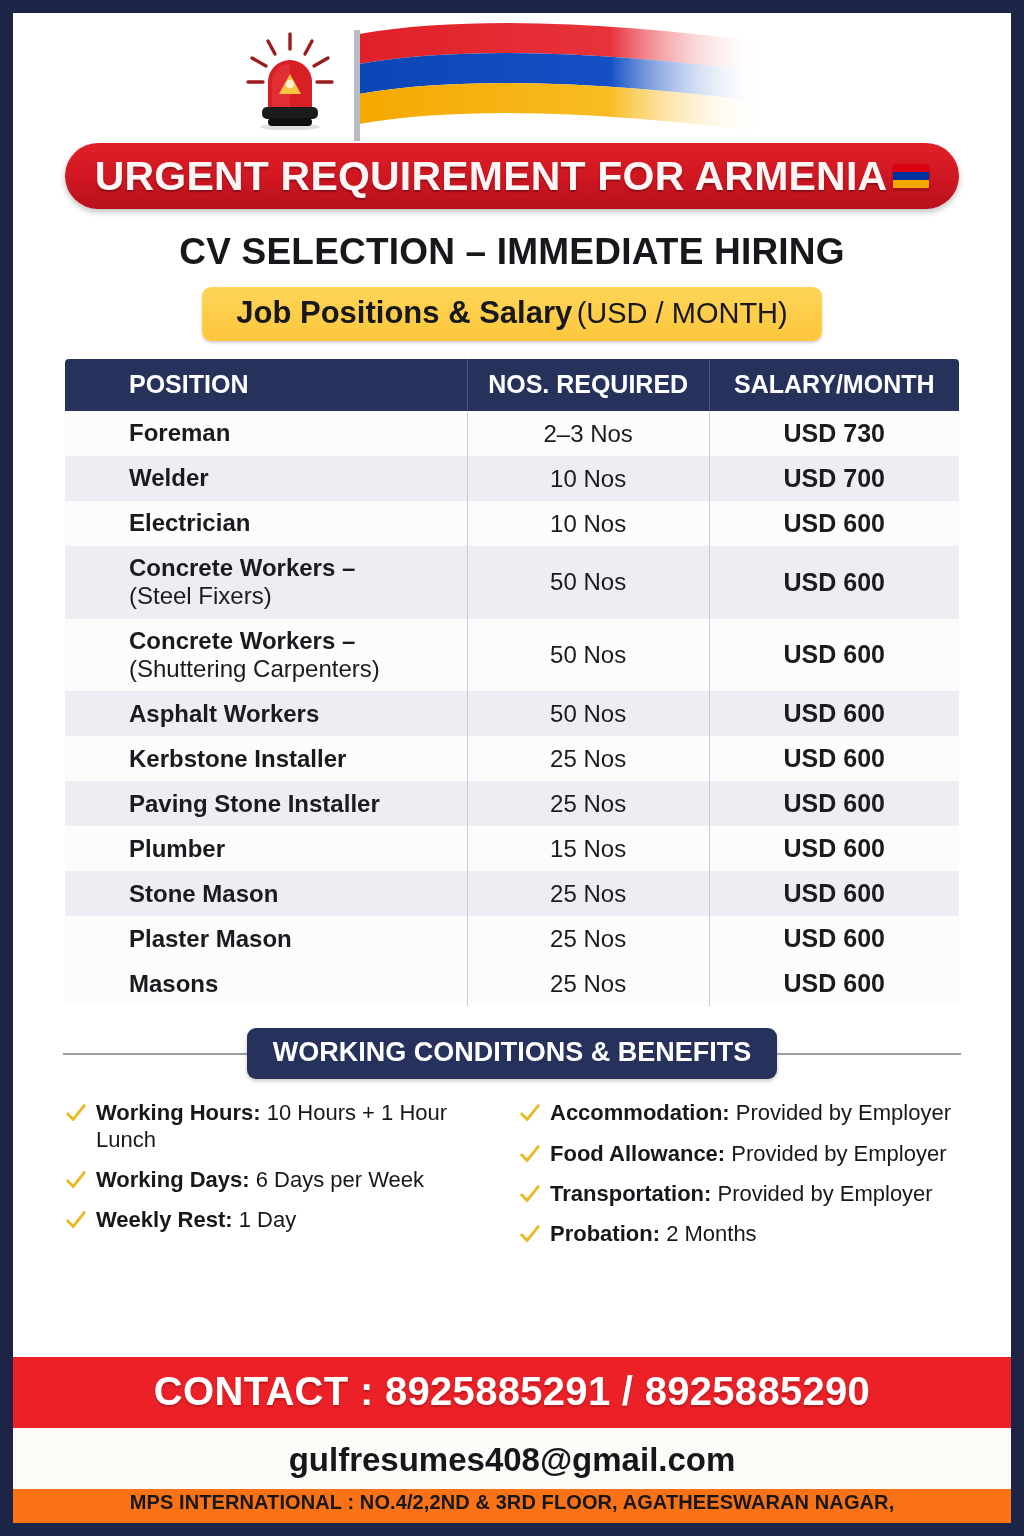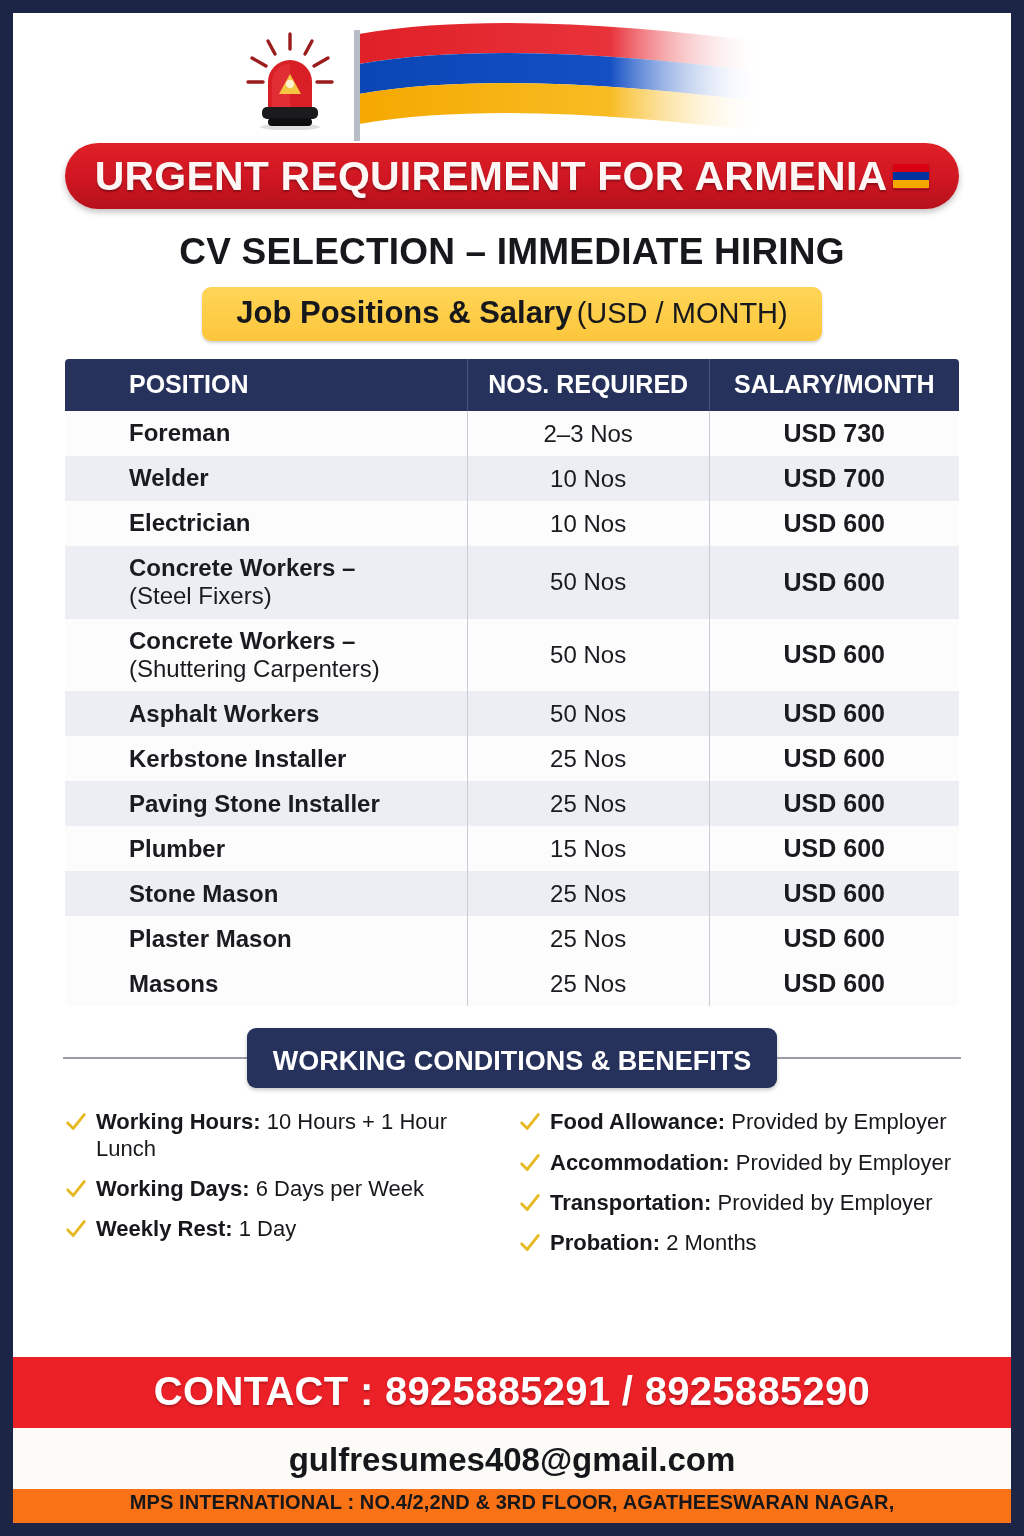--- a/index.html
+++ b/index.html
@@ -111,21 +111,21 @@
 
   
   .cond-head{
     flex:none; display:flex; align-items:center; gap:0;
     padding:20px 50px 0;
   }
   .cond-line{ flex:1; height:2px; background:#9a9ca4; }
   .cond-badge{
     background:#26325c; color:#fff;
     font-size:27px; font-weight:bold;
-    padding:18px 26px 11px; border-radius:9px;
+    padding:9px 26px 11px; border-radius:9px;
     white-space:nowrap;
     box-shadow:0 2px 4px rgba(0,0,0,.22);
   }
 
   
   .benefits{
     flex:none; padding:14px 52px 0;
     display:grid; grid-template-columns:1fr 1fr;
     column-gap:14px; row-gap:0;
   }
@@ -344,27 +344,27 @@
               <path d="M3 13 L9 19 L21 4" fill="none" stroke="#e8b923" stroke-width="3.2" stroke-linecap="round" stroke-linejoin="round"></path>
             </svg>
             <div><b>Weekly Rest:</b> <span class="reg">1 Day</span></div>
           </div>
         </div>
       <div class="bcol" id="bright">
           <div class="bitem">
             <svg class="tick" viewBox="0 0 24 24">
               <path d="M3 13 L9 19 L21 4" fill="none" stroke="#e8b923" stroke-width="3.2" stroke-linecap="round" stroke-linejoin="round"></path>
             </svg>
+            <div><b>Accommodation:</b> <span class="reg">Provided by Employer</span></div>
+          </div>
+          <div class="bitem">
+            <svg class="tick" viewBox="0 0 24 24">
+              <path d="M3 13 L9 19 L21 4" fill="none" stroke="#e8b923" stroke-width="3.2" stroke-linecap="round" stroke-linejoin="round"></path>
+            </svg>
             <div><b>Food Allowance:</b> <span class="reg">Provided by Employer</span></div>
-          </div>
-          <div class="bitem">
-            <svg class="tick" viewBox="0 0 24 24">
-              <path d="M3 13 L9 19 L21 4" fill="none" stroke="#e8b923" stroke-width="3.2" stroke-linecap="round" stroke-linejoin="round"></path>
-            </svg>
-            <div><b>Accommodation:</b> <span class="reg">Provided by Employer</span></div>
           </div>
           <div class="bitem">
             <svg class="tick" viewBox="0 0 24 24">
               <path d="M3 13 L9 19 L21 4" fill="none" stroke="#e8b923" stroke-width="3.2" stroke-linecap="round" stroke-linejoin="round"></path>
             </svg>
             <div><b>Transportation:</b> <span class="reg">Provided by Employer</span></div>
           </div>
           <div class="bitem">
             <svg class="tick" viewBox="0 0 24 24">
               <path d="M3 13 L9 19 L21 4" fill="none" stroke="#e8b923" stroke-width="3.2" stroke-linecap="round" stroke-linejoin="round"></path>

